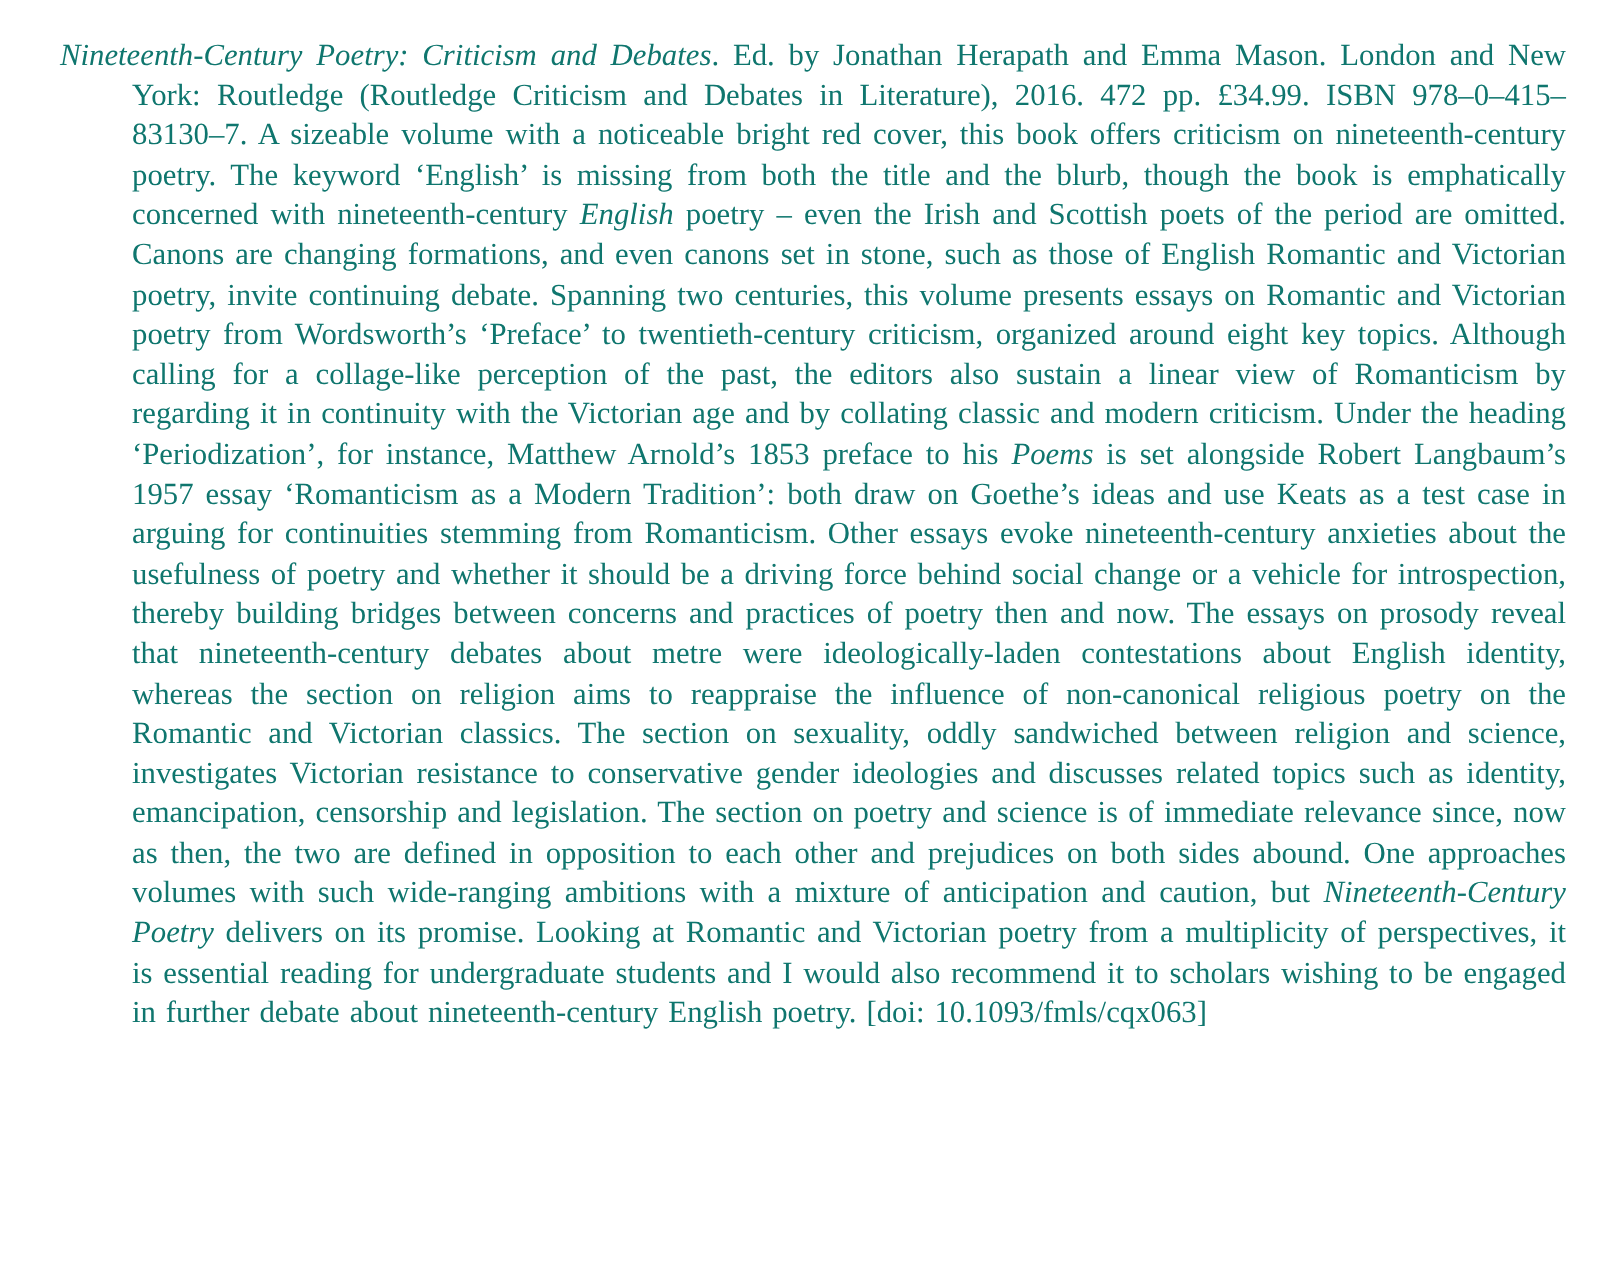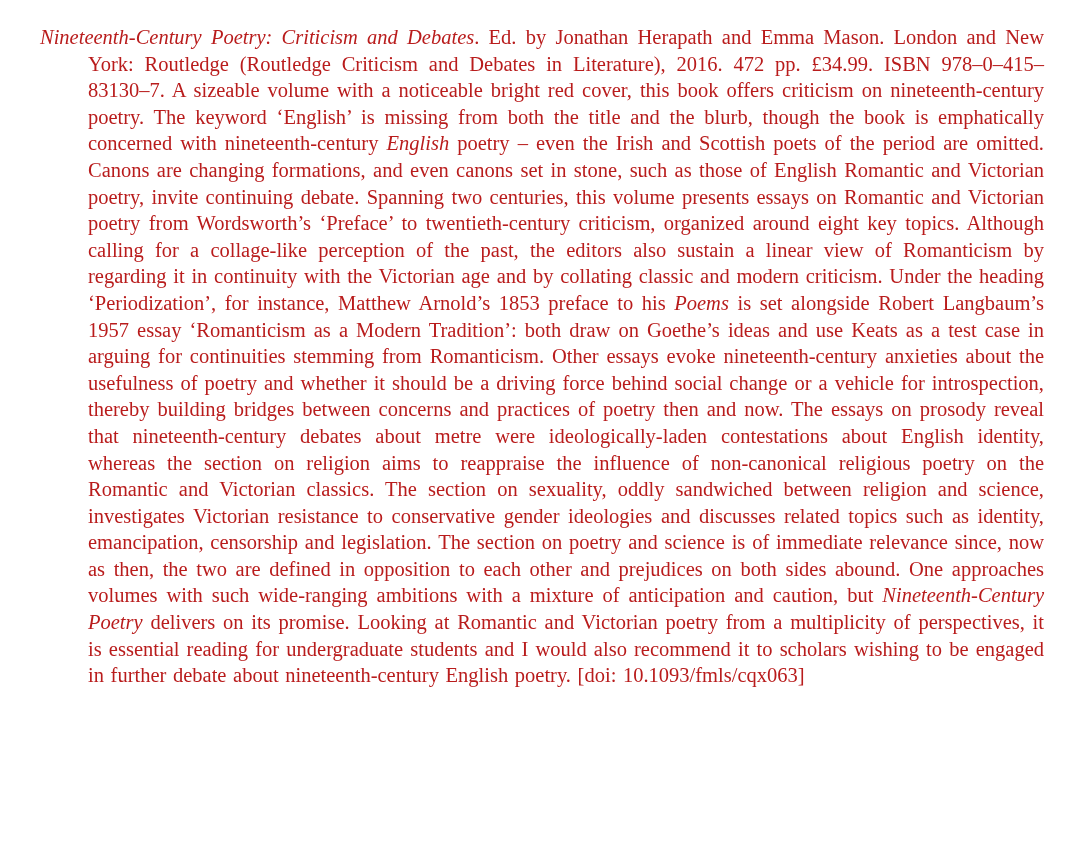--- a/index.html
+++ b/index.html
@@ -17,21 +17,21 @@
     width: 1082px;
     height: 855px;
     padding: 24px 38px 0 40px;
     background: #ffffff;
   }
   .review-paragraph {
     margin: 0;
     font-family: "Liberation Serif", "DejaVu Serif", serif;
     font-size: 20.5px;
     line-height: 26.6px;
-    color: #b91c1c;
+    color: #0f766e;
     text-align: justify;
     
     padding-left: 48px;
     text-indent: -48px;
     word-spacing: 1.5px;
   }
   .review-paragraph i {
     font-style: italic;
   }
 </style>

